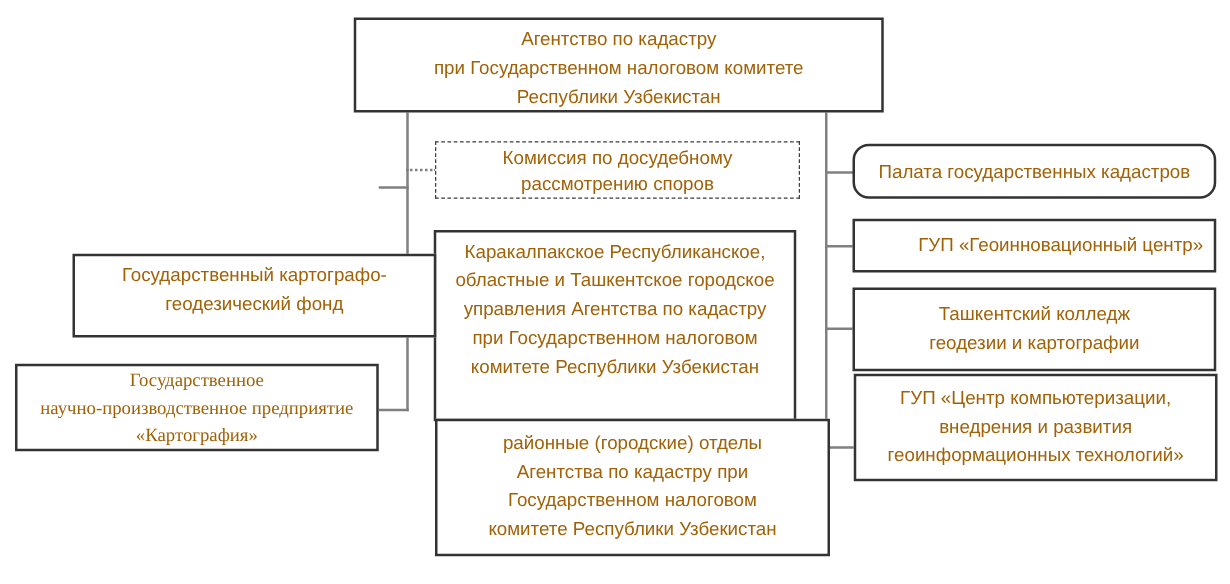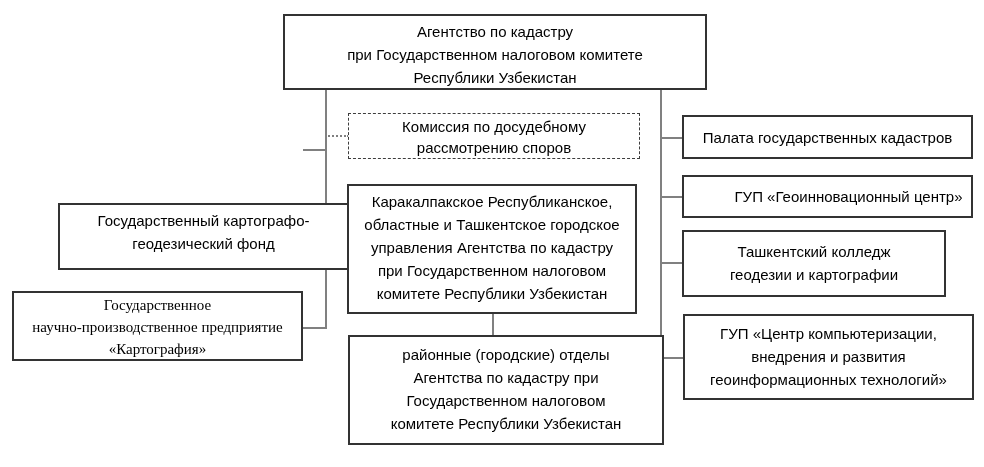--- a/index.html
+++ b/index.html
@@ -6,21 +6,21 @@
     margin: 0;
     padding: 0;
     background: #ffffff;
   }
   #canvas {
     position: relative;
     width: 984px;
     height: 467px;
     background: #ffffff;
     font-family: "Liberation Sans", sans-serif;
-    color: #000000;
+    color: #a16207;
     overflow: hidden;
   }
   .box {
     position: absolute;
     box-sizing: border-box;
     background: #ffffff;
     border: 2px solid #333333;
     display: flex;
     justify-content: center;
     align-items: flex-start;
@@ -82,21 +82,21 @@
     <span>Агентство по кадастру
 при Государственном налоговом комитете
 Республики Узбекистан</span>
   </div>
 
   <div class="box dashed" style="left:348px; top:113px; width:292px; height:46px;">
     <span>Комиссия по досудебному
 рассмотрению споров</span>
   </div>
 
-  <div class="box" style="left:347px; top:184px; width:290px; height:130px;">
+  <div class="box" style="left:347px; top:184px; width:290px; height:153px;">
     <span>Каракалпакское Республиканское,
 областные и Ташкентское городское
 управления Агентства по кадастру
 при Государственном налоговом
 комитете Республики Узбекистан</span>
   </div>
 
   <div class="box" style="left:348px; top:335px; width:316px; height:110px; padding-top:6px;">
     <span>районные (городские) отделы
 Агентства по кадастру при
@@ -107,29 +107,29 @@
   <div class="box" style="left:12px; top:203px; width:291px; height:67px;margin-left:46px;">
     <span>Государственный картографо-
 геодезический фонд</span>
   </div>
   <div class="box serif" style="left:12px; top:291px; width:291px; height:70px; line-height:22px; padding-top:2px;">
     <span>Государственное
 научно-производственное предприятие
 «Картография»</span>
   </div>
 
-  <div class="box v-center" style="left:682px; top:115px; width:291px; height:44px;">
+  <div class="box v-center" style="left:682px; top:115px; width:291px; height:44px;border-radius:13px;">
     <span>Палата государственных кадастров</span>
   </div>
   <div class="box v-center" style="left:682px; top:175px; width:291px; height:43px;padding-left:48px;">
     <span>ГУП «Геоинновационный центр»</span>
   </div>
-  <div class="box" style="left:682px; top:230px; width:264px; height:67px; padding-top:8px;">
+  <div class="box" style="left:682px; top:230px; width:291px; height:67px; padding-top:8px;">
     <span>Ташкентский колледж
 геодезии и картографии</span>
   </div>
-  <div class="box" style="left:683px; top:314px; width:291px; height:86px; padding-top:6px;">
+  <div class="box" style="left:683px; top:299px; width:291px; height:86px; padding-top:6px;">
     <span>ГУП «Центр компьютеризации,
 внедрения и развития
 геоинформационных технологий»</span>
   </div>
 
 </div>
 
 </body></html>

